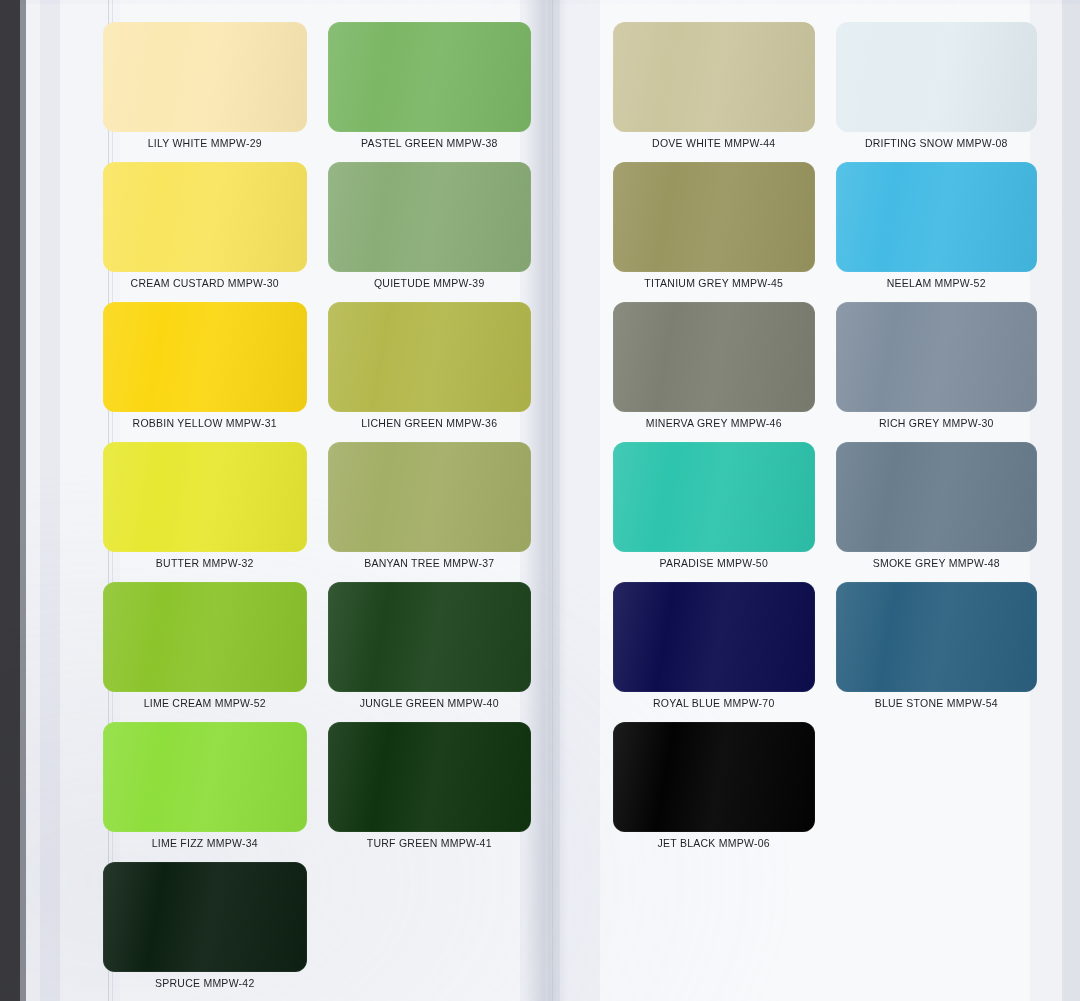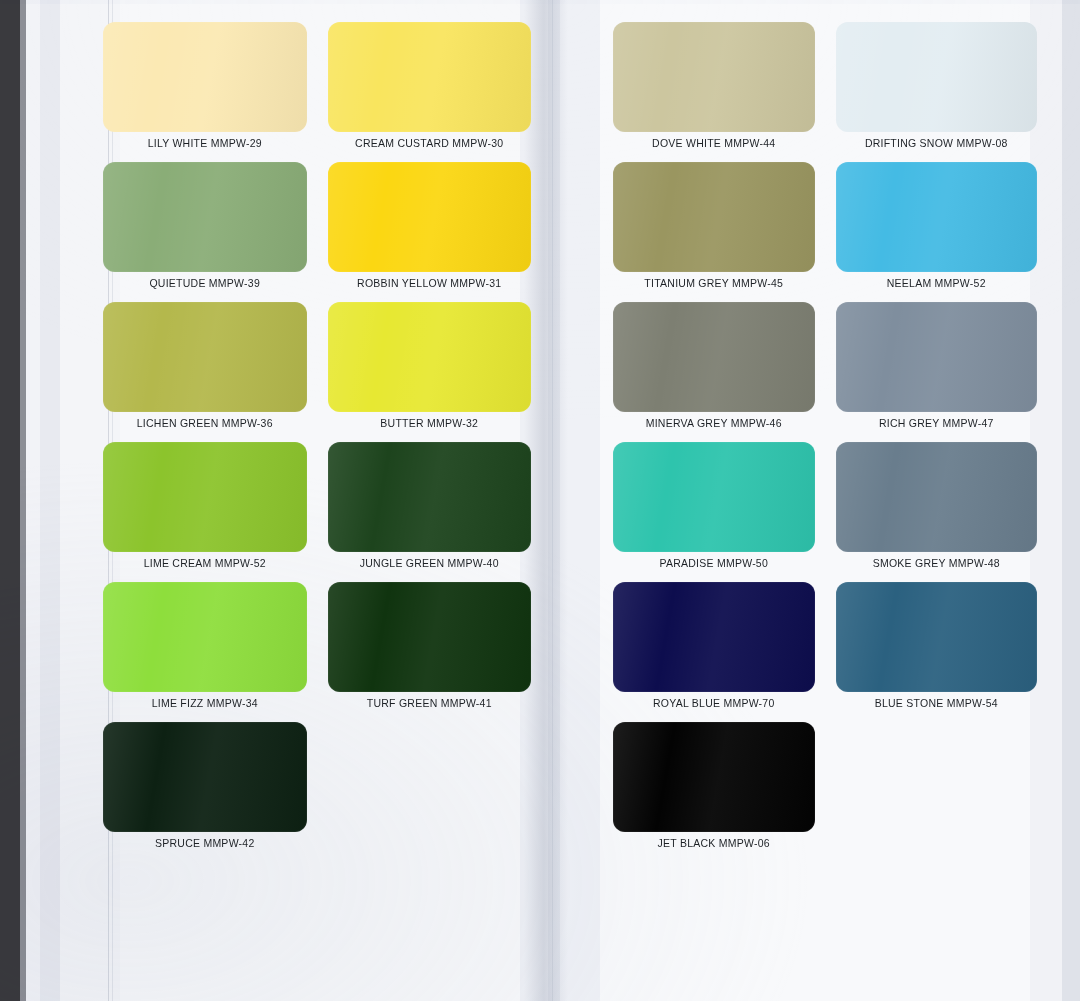--- a/index.html
+++ b/index.html
@@ -71,38 +71,46 @@
   <div class="crease" style="left:552px;opacity:.5;"></div>
   <div class="gutter-shadow"></div>
 
   <div class="grid">
     <div class="page left" id="page-left">
         <div class="swatch-cell">
           <div class="chip" style="background: rgb(251, 233, 179);"></div>
           <div class="label">LILY WHITE MMPW-29</div>
         </div>
         <div class="swatch-cell">
+          <div class="chip" style="background: rgb(123, 183, 101);"></div>
+          <div class="label">PASTEL GREEN MMPW-38</div>
+        </div>
+        <div class="swatch-cell">
           <div class="chip" style="background: rgb(249, 229, 94);"></div>
           <div class="label">CREAM CUSTARD MMPW-30</div>
         </div>
         <div class="swatch-cell">
           <div class="chip" style="background: rgb(138, 173, 119);"></div>
           <div class="label">QUIETUDE MMPW-39</div>
         </div>
         <div class="swatch-cell">
           <div class="chip" style="background: rgb(251, 215, 18);"></div>
           <div class="label">ROBBIN YELLOW MMPW-31</div>
         </div>
         <div class="swatch-cell">
           <div class="chip" style="background: rgb(180, 184, 76);"></div>
           <div class="label">LICHEN GREEN MMPW-36</div>
         </div>
         <div class="swatch-cell">
           <div class="chip" style="background: rgb(231, 232, 50);"></div>
           <div class="label">BUTTER MMPW-32</div>
+        </div>
+        <div class="swatch-cell">
+          <div class="chip" style="background: rgb(163, 174, 102);"></div>
+          <div class="label">BANYAN TREE MMPW-37</div>
         </div>
         <div class="swatch-cell">
           <div class="chip" style="background: rgb(140, 196, 44);"></div>
           <div class="label">LIME CREAM MMPW-52</div>
         </div>
         <div class="swatch-cell">
           <div class="chip" style="background: rgb(29, 68, 29);"></div>
           <div class="label">JUNGLE GREEN MMPW-40</div>
         </div>
         <div class="swatch-cell">
@@ -134,21 +142,21 @@
         <div class="swatch-cell">
           <div class="chip" style="background: rgb(68, 187, 228);"></div>
           <div class="label">NEELAM MMPW-52</div>
         </div>
         <div class="swatch-cell">
           <div class="chip" style="background: rgb(125, 127, 114);"></div>
           <div class="label">MINERVA GREY MMPW-46</div>
         </div>
         <div class="swatch-cell">
           <div class="chip" style="background: rgb(127, 142, 158);"></div>
-          <div class="label">RICH GREY MMPW-47</div>
+          <div class="label">RICH GREY MMPW-30</div>
         </div>
         <div class="swatch-cell">
           <div class="chip" style="background: rgb(46, 196, 173);"></div>
           <div class="label">PARADISE MMPW-50</div>
         </div>
         <div class="swatch-cell">
           <div class="chip" style="background: rgb(105, 125, 141);"></div>
           <div class="label">SMOKE GREY MMPW-48</div>
         </div>
         <div class="swatch-cell">

